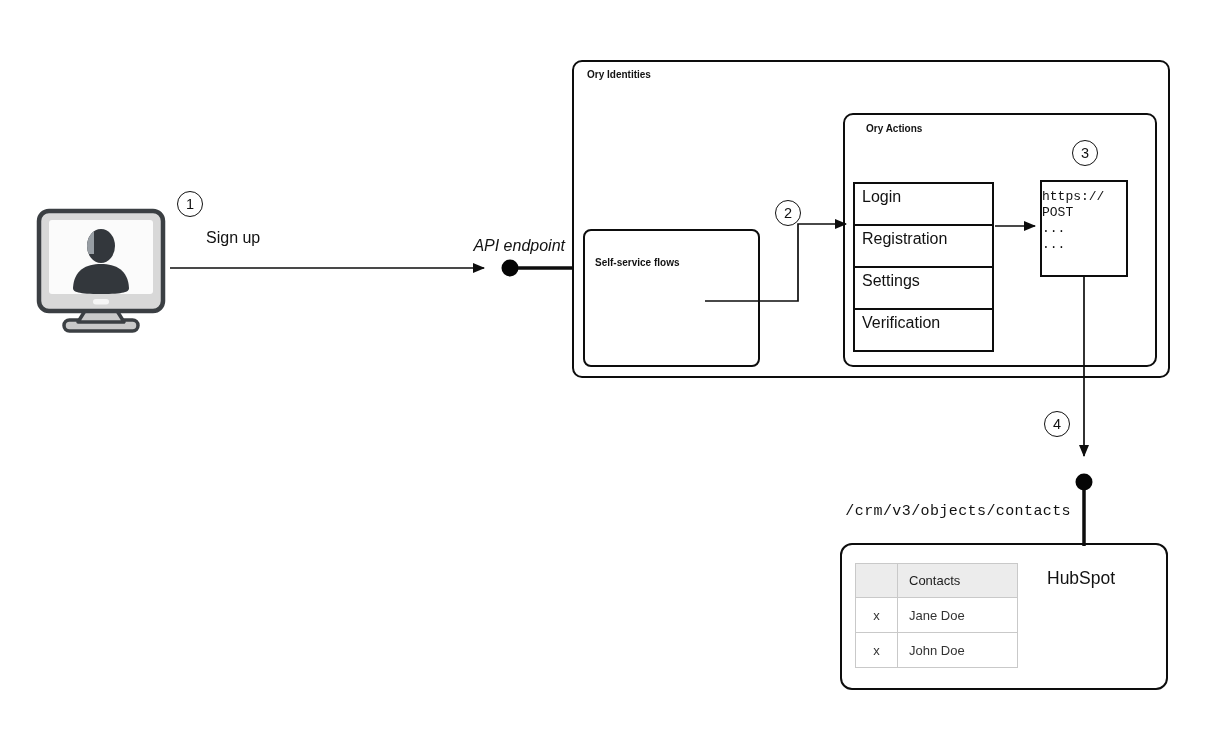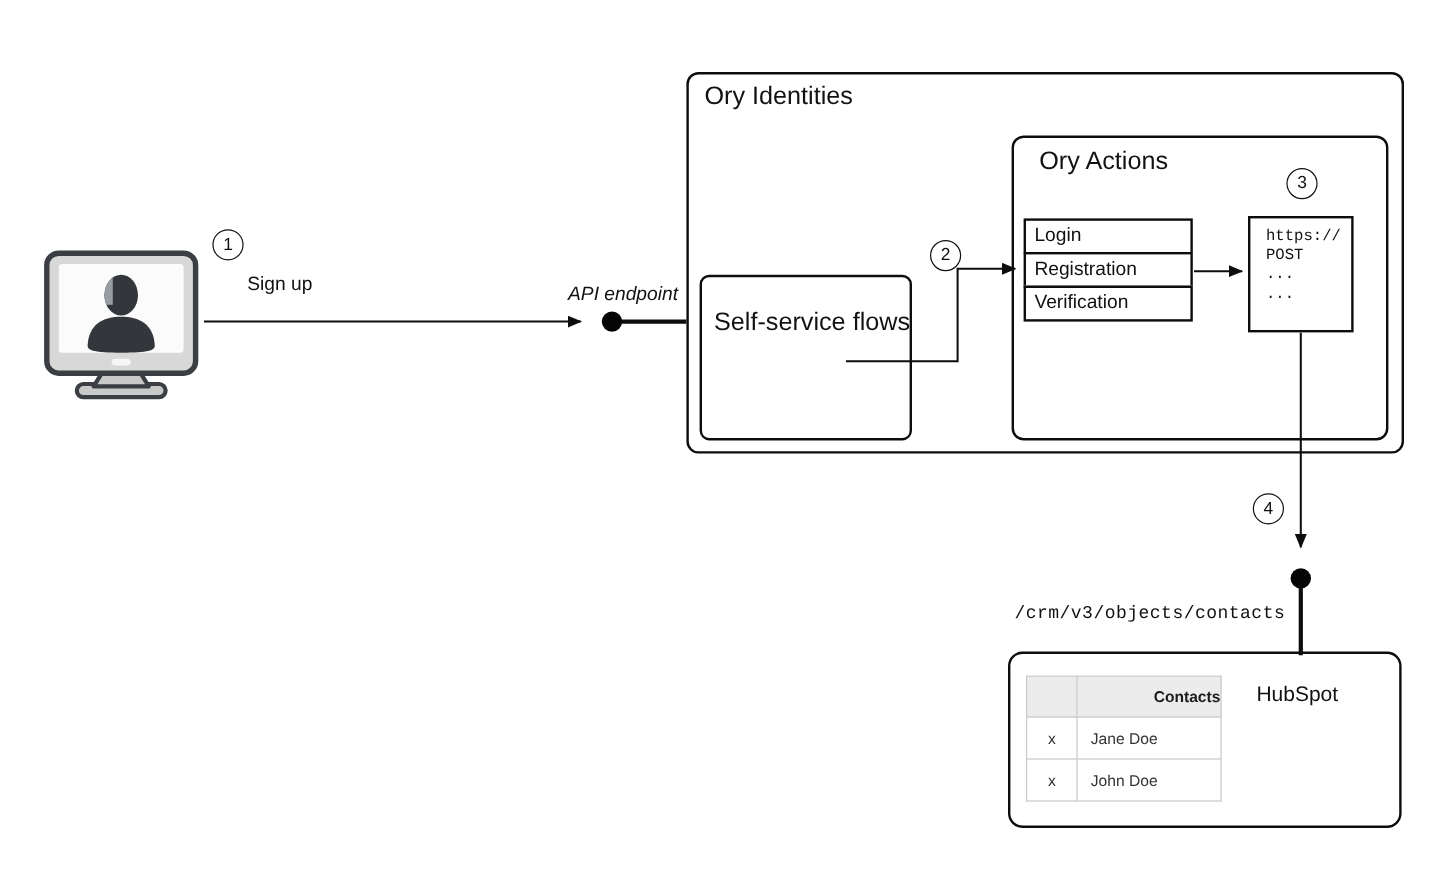--- a/index.html
+++ b/index.html
@@ -16,56 +16,56 @@
   svg.layer { position: absolute; left: 0; top: 0; width: 1212px; height: 730px; }
 
   .label { font-size: 16px; color: #121212; white-space: nowrap; }
   .box {
     position: absolute;
     border: 2px solid #0d0d0d;
     border-radius: 10px;
     background: transparent;
     box-sizing: border-box;
   }
-  .box-title { position: absolute; font-size: 21px; color: #121212; white-space: nowrap; }
+  .box-title { position: absolute; font-size: 10px; color: #121212; white-space: nowrap; font-weight: bold; }
 
   .step-circle {
     position: absolute;
     width: 26px; height: 26px;
     border: 1.6px solid #111;
     border-radius: 50%;
     background: #ffffff;
     box-sizing: border-box;
     display: flex; align-items: center; justify-content: center;
     font-size: 14.5px; color: #111;
   }
 
   
   .flow-list { position: absolute; left: 853px; top: 182px; width: 141px; }
   .flow-row {
     box-sizing: border-box;
-    height: 30px;
+    height: 44px;
     border: 2px solid #0d0d0d;
     background: #ffffff;
     font-size: 16px;
     line-height: 26px;
     padding-left: 7px;
     white-space: nowrap;
   }
   .flow-row + .flow-row { margin-top: -2px; }
 
   
   .code-box {
     position: absolute;
     left: 1040px; top: 180px;
     width: 88px; height: 97px;
     border: 2.5px solid #0d0d0d;
     background: #ffffff;
     box-sizing: border-box;
-    padding: 7px 0 0 13px;
+    padding: 7px 0 0 0;
     font-family: "Liberation Mono", "DejaVu Sans Mono", monospace;
     font-size: 13px;
     line-height: 16px;
     color: #111;
   }
 
   .mono-path {
     position: absolute;
     left: 840px; top: 503px;
     width: 231px;
@@ -89,21 +89,21 @@
   table.contacts td, table.contacts th {
     border: 1px solid #c9c9c9;
     padding: 0;
     box-sizing: border-box;
   }
   table.contacts .col-mark { width: 42px; text-align: center; }
   table.contacts .col-name { width: 120px; text-align: left; padding-left: 11px; }
   table.contacts tr { height: 35px; }
   table.contacts tr.head { height: 34px; }
   table.contacts tr.head td { background: #ececec; }
-  table.contacts tr.head .col-name { font-weight: bold; color: #1c1c1c; text-align: right; }
+  table.contacts tr.head .col-name { font-weight: normal; color: #1c1c1c; }
 
   .hubspot-title { position: absolute; left: 1047px; top: 568px; font-size: 17.5px; color: #121212; white-space: nowrap; }
 </style>
 </head>
 <body>
 
 <div class="canvas">
 
   <svg class="layer" aria-hidden="true">
     <defs>
@@ -171,20 +171,21 @@
   <div class="step-circle" style="left:775px; top:200px;">
     <span>2</span>
   </div>
 
   <div class="box" style="left:843px; top:113px; width:314px; height:254px; border-radius:10px;"></div>
   <div class="box-title" style="left:866px; top:123px;text-align:center;">Ory Actions</div>
 
   <div class="flow-list">
     <div class="flow-row">Login</div>
     <div class="flow-row">Registration</div>
+    <div class="flow-row">Settings</div>
     <div class="flow-row">Verification</div>
   </div>
 
   <div class="step-circle" style="left:1072px; top:140px;">
     <span>3</span>
   </div>
 
   <div class="code-box">
     <div>https://</div>
     <div>POST</div>

